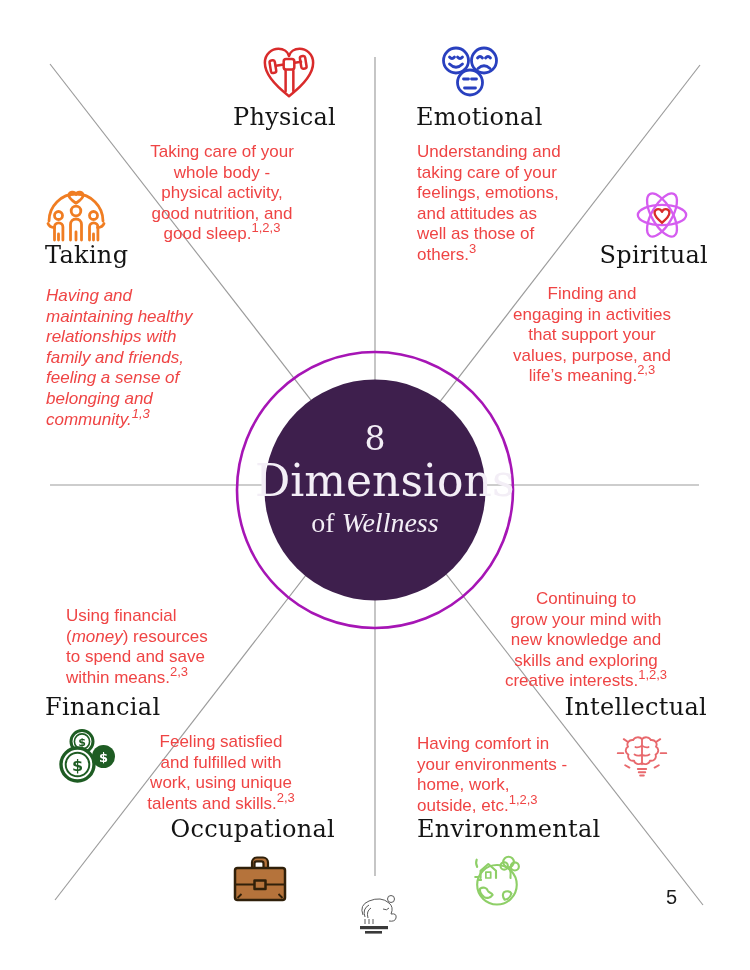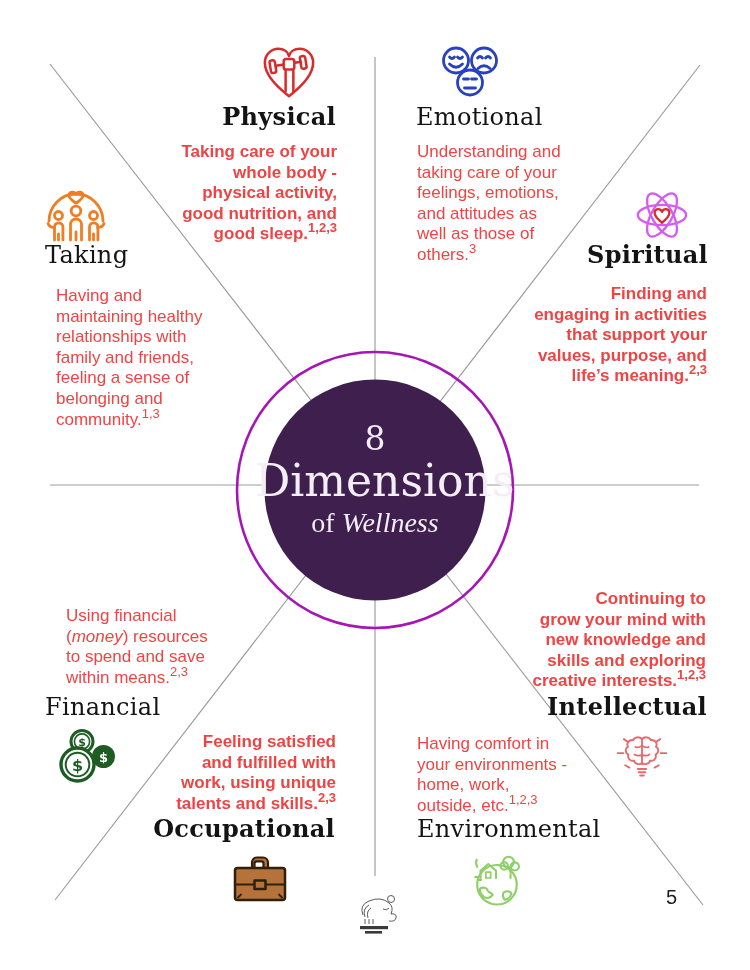--- a/index.html
+++ b/index.html
@@ -11,21 +11,21 @@
   .title {
     position:absolute; z-index:2;
     font-family:"DejaVu Serif", serif; font-size:24px; line-height:30px;
     color:#141414; letter-spacing:0.3px; white-space:nowrap;
   }
   .desc {
     position:absolute; z-index:2;
     font-size:17px; line-height:20.6px; white-space:pre-line; color:#ef4444;
   }
   .desc sup { font-size:13px; line-height:0; }
-  .ta-r { text-align:right;font-weight:bold; }
+  .ta-r { text-align:center; }
   .icon { position:absolute; z-index:2; }
   .center-text {
     position:absolute; z-index:3; left:255px; top:417px; width:240px;
     text-align:center; color:#f3eef6; font-family:"DejaVu Serif", serif;
   }
   .center-text .l1 { font-size:33px; line-height:43px; }
   .center-text .l2 { font-size:44px; line-height:42px; }
   .center-text .l3 { font-size:28px; line-height:42px;font-family:Liberation Serif, serif; }
   .page-num {
     position:absolute; z-index:2; left:666px; top:886px;
@@ -116,21 +116,21 @@
       <path d="M33 56 V48"></path>
       <circle cx="15.5" cy="31.5" r="4"></circle>
       <path d="M11.5 56 V43 a4.2 4.2 0 0 1 8.4 0 V56"></path>
       <path d="M11.5 43.5 Q6.5 43.5 5 39.5 M15.5 56 v-6"></path>
       <circle cx="50.5" cy="31.5" r="4"></circle>
       <path d="M46.5 56 V43 a4.2 4.2 0 0 1 8.4 0 V56"></path>
       <path d="M54.5 43.5 Q59.5 43.5 61 39.5 M50.5 56 v-6"></path>
     </g>
   </svg>
   <div class="title" style="left:45px; top:240px;">Taking</div>
-  <div class="desc" style="left:56px; top:286px; width:190px;"><span>Having and
+  <div class="desc" style="left:46px; top:286px; width:190px;font-style:italic;"><span>Having and
 maintaining healthy
 relationships with
 family and friends,
 feeling a sense of
 belonging and
 community.</span><sup>1,3</sup></div>
 
   <div class="desc" style="left:46px; top:606px; width:200px;margin-left:20px;"><span>Using financial
 (</span><i>money</i><span>) resources
 to spend and save

